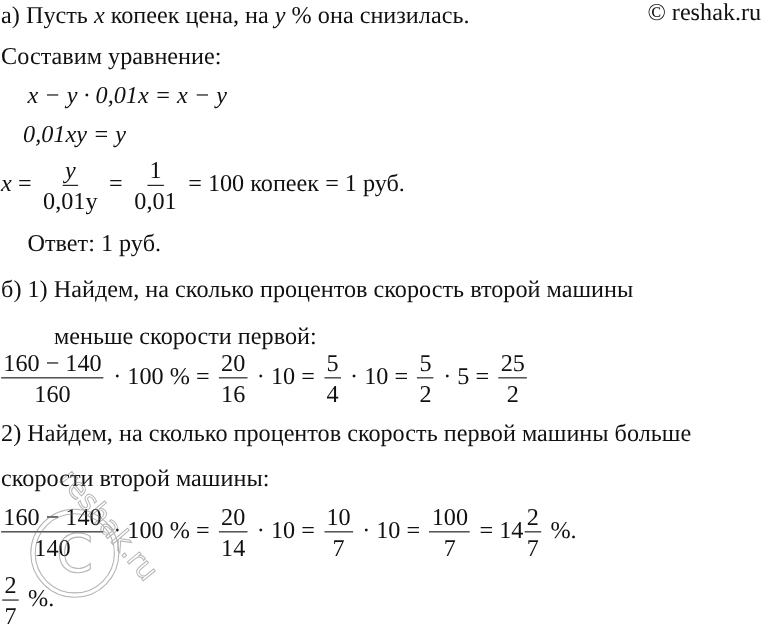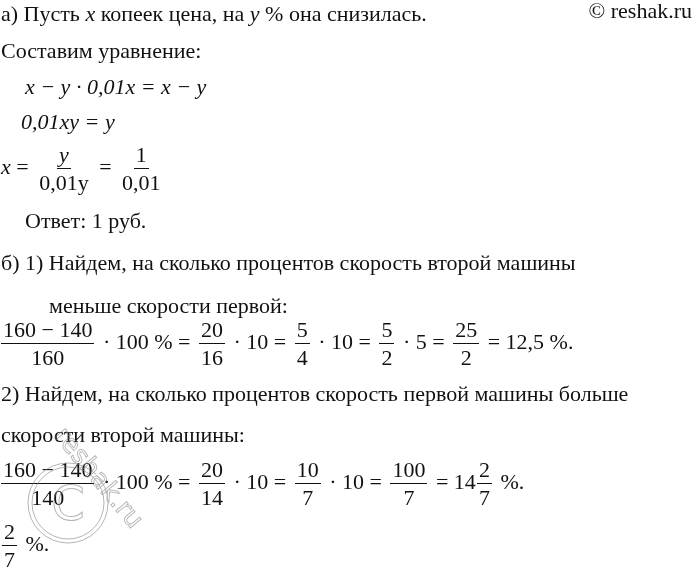--- a/index.html
+++ b/index.html
@@ -42,20 +42,21 @@
   <span>=</span>
   <span class="frac">
       <span class="num i">y</span>
       <span class="den">0,01y</span>
     </span>
   <span>=</span>
   <span class="frac">
       <span class="num">1</span>
       <span class="den">0,01</span>
     </span>
+  <span>= 100 копеек = 1 руб.</span>
 </div>
 
 <div class="line" style="top:210px;margin-left:24px;">Ответ: 1 руб.</div>
 
 <div class="line" style="top:252px;font-family:Liberation Serif, serif;">б) 1) Найдем, на сколько процентов скорость второй машины</div>
 <div class="line" style="top:295px;padding-left:48px;">меньше скорости первой:</div>
 
 <div class="line" style="top:318px;">
   <span class="frac" style="margin-left:0">
       <span class="num">160 − 140</span>
@@ -74,21 +75,20 @@
   <span>· 10 =</span>
   <span class="frac">
       <span class="num">5</span>
       <span class="den">2</span>
     </span>
   <span>· 5 =</span>
   <span class="frac">
       <span class="num">25</span>
       <span class="den">2</span>
     </span>
-  <span>= 12,5 %.</span>
 </div>
 
 <div class="line" style="top:383px;">2) Найдем, на сколько процентов скорость первой машины больше</div>
 <div class="line" style="top:424px;text-align:center;">скорости второй машины:</div>
 
 <div class="line" style="top:458px;">
   <span class="frac" style="margin-left:0">
       <span class="num">160 − 140</span>
       <span class="den">140</span>
     </span>

